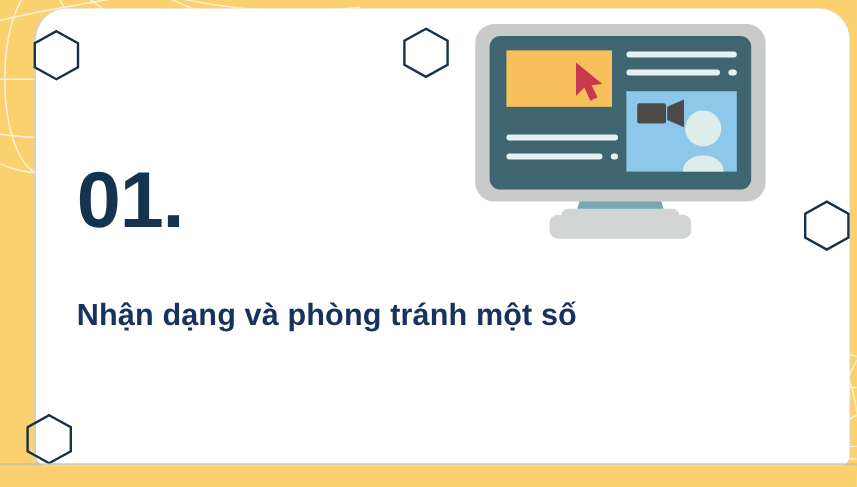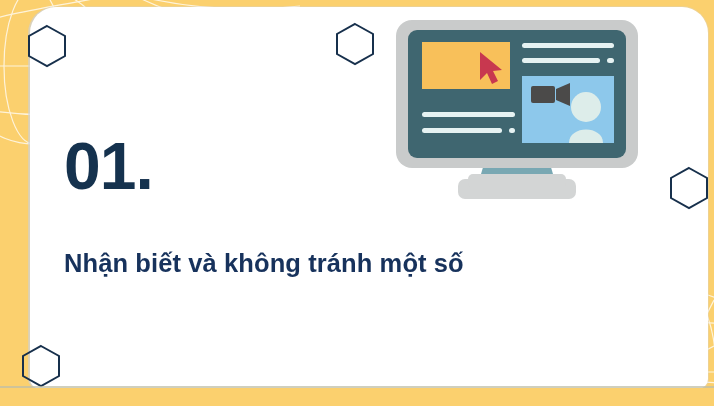--- a/index.html
+++ b/index.html
@@ -153,21 +153,21 @@
 
   <div class="hex" style="left:20px; top:344px;">
     <svg width="42" height="44" viewBox="0 0 42 44">
       <polygon points="21,2 39,12 39,32 21,42 3,32 3,12" fill="none" stroke="#17304C" stroke-width="2"></polygon>
     </svg>
   </div>
 
   <div id="number">01.</div>
 
   <div id="subtitle">
-    <span class="line">Nhận biết và không tránh một số</span>
+    <span class="line">Nhận dạng và phòng tránh một số</span>
   </div>
 
   <div id="monitor">
     <svg width="250" height="190" viewBox="0 0 250 190">
 
       <rect x="66" y="163" width="118" height="20" rx="7" fill="#D3D5D5"></rect>
 
       <polygon points="98,128 152,128 164,168 86,168" fill="#79A8B3"></polygon>
 
       <rect x="76" y="158" width="98" height="14" rx="5" fill="#D3D5D5"></rect>

